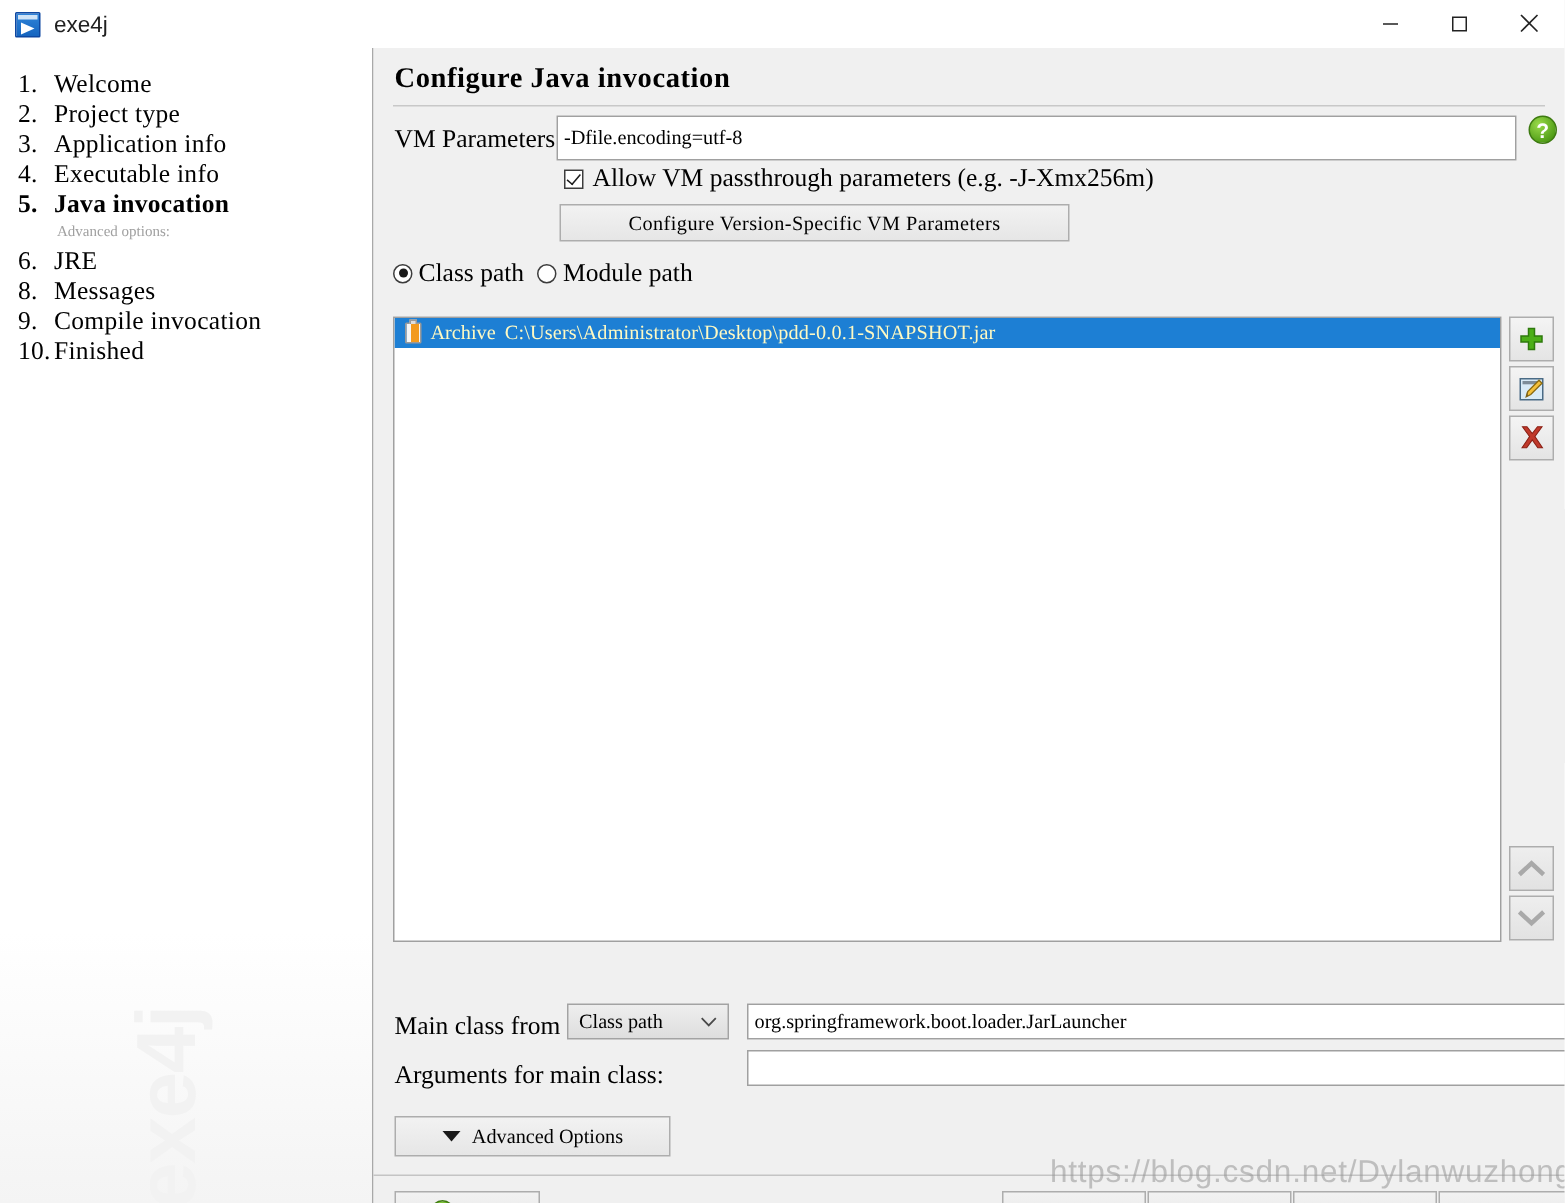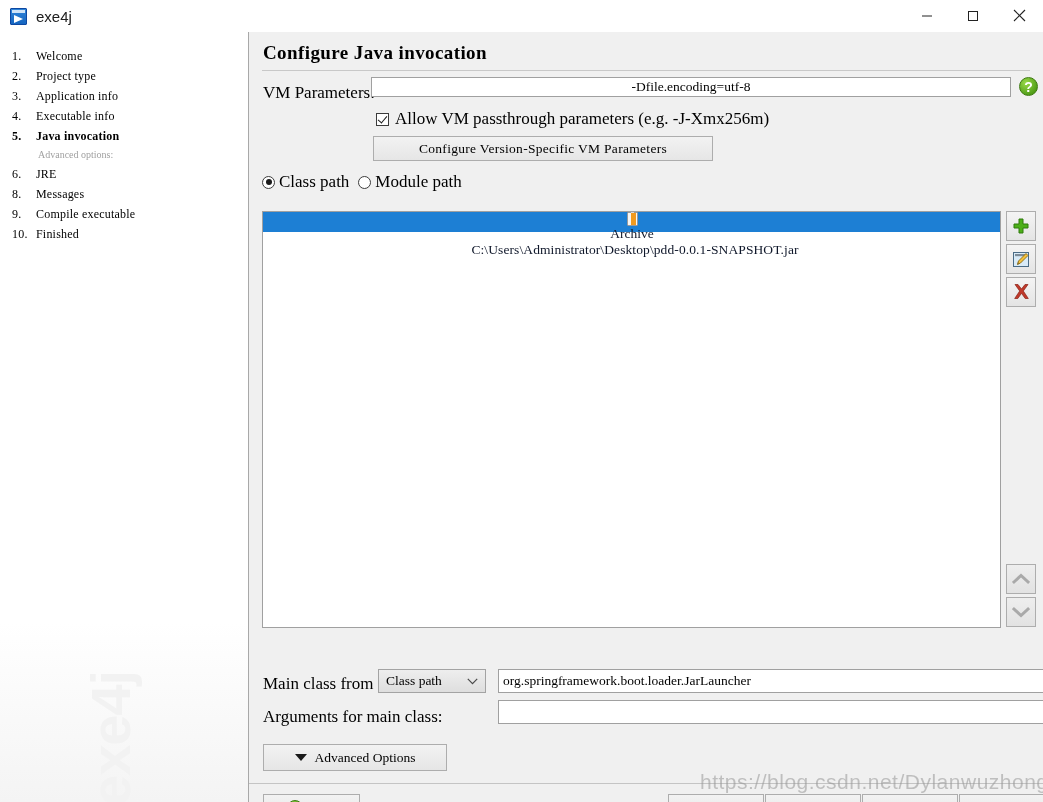--- a/index.html
+++ b/index.html
@@ -81,21 +81,21 @@
     position: absolute;
     left: 0; top: 32px;
     width: 248px; height: 770px;
     background: #ffffff;
     overflow: hidden;
   }
   #sidebar-inner {
     padding: 14px 0 0 8px;
   }
   .nav-item {
-    font-size: 12px;
+    font-size: 17px;
     color: #000000;
     line-height: 20px;
     padding: 0 0 0 4px;
     white-space: nowrap;
     letter-spacing: 0.2px;
   }
   .nav-item .num {
     display: inline-block;
     width: 24px;
   }
@@ -184,21 +184,21 @@
     font-family: "Liberation Serif", serif;
     font-size: 13.5px;
     color: #000000;
     padding: 2px 4px;
     outline: none;
   }
   #vm-params-label { position: absolute; left: 14px; top: 51px; }
   #vm-params-input {
     position: absolute;
     left: 122px; top: 45px;
-    width: 640px; height: 20px; text-align: center;
+    width: 640px; height: 30px;
   }
   #vm-help-icon {
     position: absolute;
     left: 770px; top: 45px;
     width: 22px; height: 22px;
   }
 
   
   #passthrough-row {
     position: absolute;
@@ -288,22 +288,21 @@
   .list-row {
     height: 20px;
     display: flex;
     align-items: center;
     padding-left: 7px;
     font-size: 13.5px;
     white-space: nowrap;
   }
   .list-row.selected {
     background: #1d7fd4;
-    color: #0f172a;
-    flex-direction: column;
+    color: #fef9c3;
   }
   .jar-icon {
     width: 11px; height: 14px;
     margin-right: 6px;
     background: linear-gradient(90deg, #f6f6f6 0 3px, #f29a1e 3px 8px, #f6f6f6 8px 11px);
     border: 1px solid #9a9a9a;
     box-sizing: border-box;
     border-radius: 1px;
     flex: 0 0 auto;
     position: relative;
@@ -497,21 +496,21 @@
         <span class="num">5.</span><span>Java invocation</span>
       </div>
       <div class="nav-sub-label">Advanced options:</div>
       <div class="nav-item">
         <span class="num">6.</span><span>JRE</span>
       </div>
       <div class="nav-item">
         <span class="num">8.</span><span>Messages</span>
       </div>
       <div class="nav-item">
-        <span class="num">9.</span><span>Compile executable</span>
+        <span class="num">9.</span><span>Compile invocation</span>
       </div>
       <div class="nav-item">
         <span class="num">10.</span><span>Finished</span>
       </div>
     </div>
   </div>
   <div id="sidebar-divider"></div>
 
   <div id="content">
 

